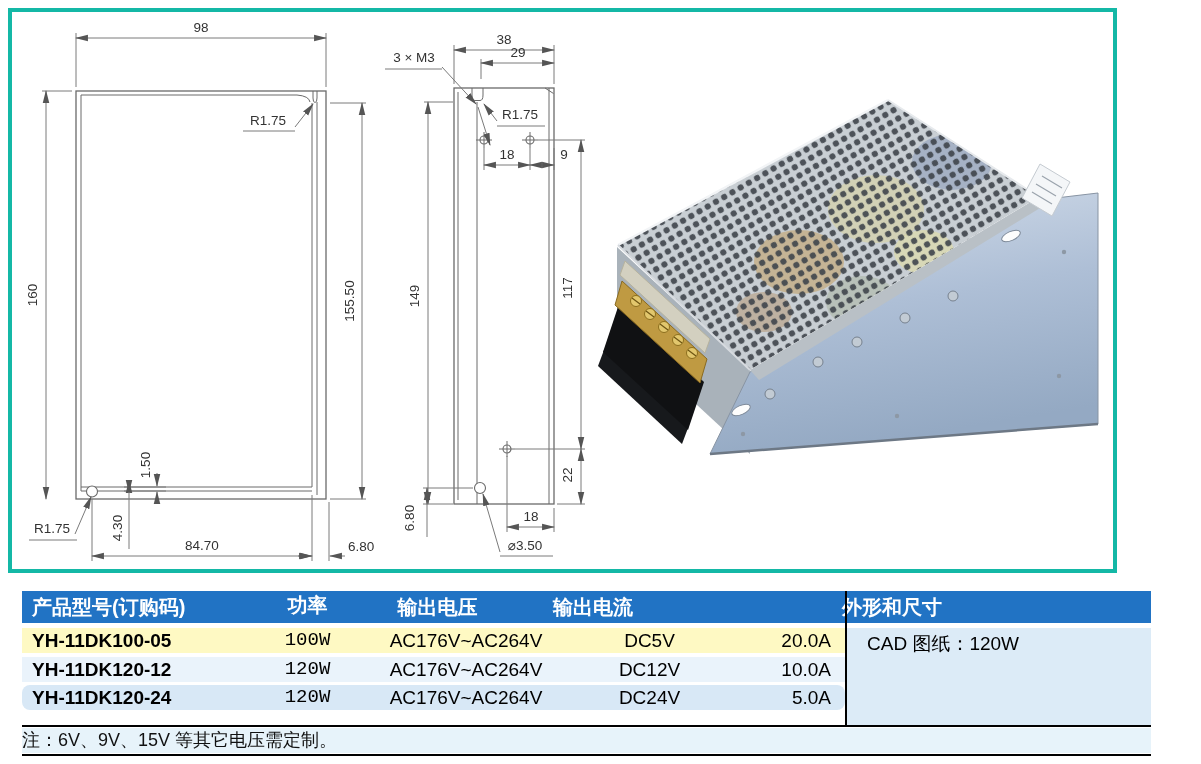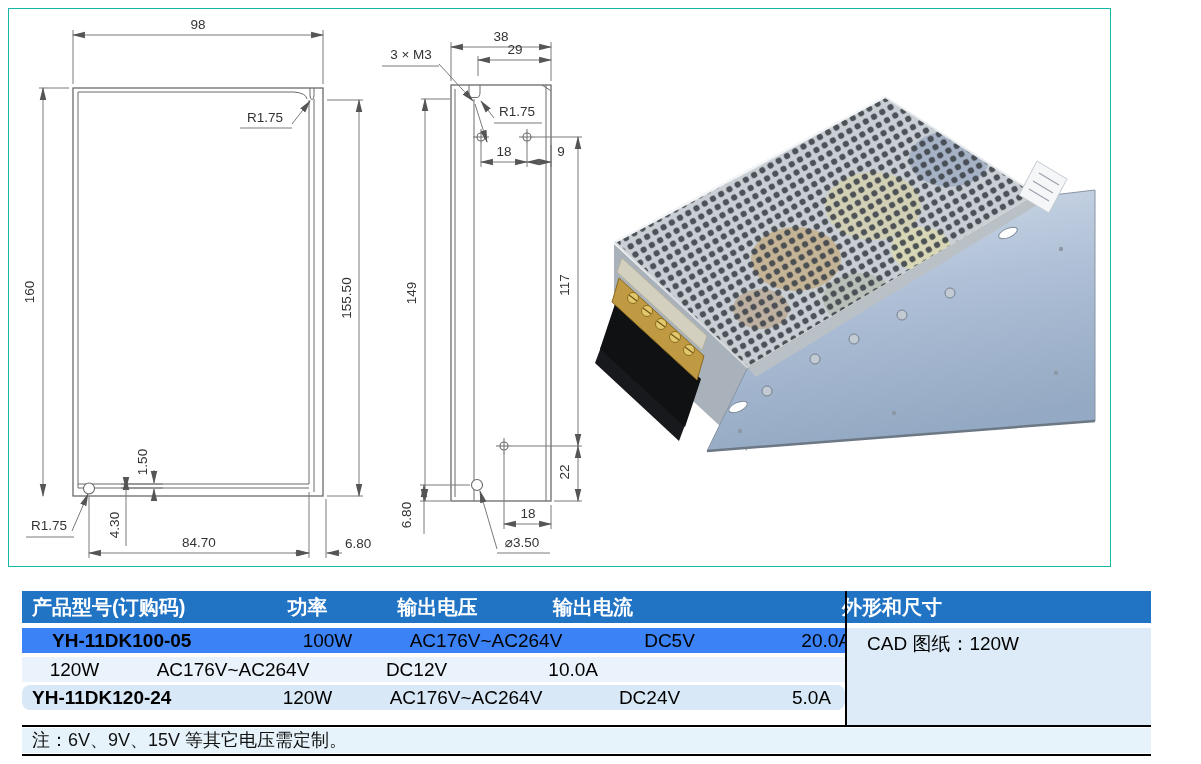--- a/index.html
+++ b/index.html
@@ -1,48 +1,48 @@
 <!DOCTYPE html>
 <html><head>
 <meta charset="utf-8">
 <style>
   html,body{margin:0;padding:0;background:#fff;width:1201px;height:764px;
     font-family:"Liberation Sans",sans-serif;position:relative;overflow:hidden;}
   .figure-box{position:absolute;left:8px;top:8px;width:1101px;height:557px;
-    border:1px solid #14b8a6;background:#fff;}
+    border:4px solid #14b8a6;background:#fff;}
   .figure-box svg{display:block;}
   .geo{fill:none;stroke:#6a6a6a;stroke-width:1.3px;}
   .geo2{fill:none;stroke:#6a6a6a;stroke-width:1px;}
   .dim{fill:none;stroke:#7a7a7a;stroke-width:1px;}
   .dimtxt{fill:#333;font-size:13.5px;font-family:"Liberation Sans",sans-serif;}
   .hole{fill:#fff;stroke:#6a6a6a;stroke-width:1.1px;}
 
   .spec-table{position:absolute;left:22px;top:591px;width:1129px;height:168px;}
   .thead{position:absolute;left:0;top:0;width:1129px;height:32px;display:flex;
     background:#2173C4;color:#ffffff;font-weight:bold;font-size:20px;line-height:32px;}
   .row{position:absolute;left:0;width:823px;height:25px;display:flex;
     font-size:19px;line-height:25px;color:#000;}
-  .row1{top:37px;background:#3b82f6;padding-left:20px;}
+  .row1{top:37px;background:#fef9c3;}
   .row2{top:66px;background:#EAF3FB;}
   .row3{top:94px;background:#D8E8F6;border-radius:8px;}
   .c{overflow:hidden;white-space:nowrap;}
   .c-model{width:233px;text-align:left;padding-left:10px;box-sizing:border-box;}
-  .c-power{width:105px;text-align:center;}
+  .c-power{width:105px;text-align:center;font-family:Liberation Mono, monospace;}
   .c-input{width:212px;text-align:center;}
   .c-outv{width:155px;text-align:center;}
   .c-outa{width:118px;text-align:right;}
   .row .c-outa{text-align:right;padding-right:14px;box-sizing:border-box;}
   .c-dims{flex:1;text-align:center;}
   .row .c-model{font-weight:bold;}
   .v-divider{position:absolute;left:823px;top:0;width:2px;height:134px;background:#000;}
   .dims-cell{position:absolute;left:825px;top:37px;width:304px;height:97px;
     background:#DCEBF7;font-size:19px;color:#000;padding:3px 0 0 20px;box-sizing:border-box;}
   .hline1{position:absolute;left:0;top:134px;width:1129px;height:2px;background:#000;}
   .note-row{position:absolute;left:0;top:137px;width:1129px;height:25px;background:#E7F3FA;
-    font-size:18px;line-height:25px;color:#111;padding-left:10px;box-sizing:border-box;}
+    font-size:18px;line-height:25px;color:#111;box-sizing:border-box;}
   .hline2{position:absolute;left:0;top:163px;width:1129px;height:2px;background:#000;}
 </style>
 </head>
 <body>
 
 <div class="figure-box">
 <svg width="1101" height="557" viewBox="8 8 1101 557" xmlns="http://www.w3.org/2000/svg">
   <defs>
     <marker id="aE" viewBox="0 0 12 12" refX="11" refY="6" markerWidth="13" markerHeight="13" orient="auto">
       <path d="M0,3 L12,6 L0,9 Z" fill="#555"></path>
@@ -254,20 +254,21 @@
   </div>
 
   <div class="row row1">
     <div class="c c-model">YH-11DK100-05</div>
     <div class="c c-power">100W</div>
     <div class="c c-input">AC176V~AC264V</div>
     <div class="c c-outv">DC5V</div>
     <div class="c c-outa">20.0A</div>
   </div>
   <div class="row row2">
+    <div class="c c-model">YH-11DK120-12</div>
     <div class="c c-power">120W</div>
     <div class="c c-input">AC176V~AC264V</div>
     <div class="c c-outv">DC12V</div>
     <div class="c c-outa">10.0A</div>
   </div>
   <div class="row row3">
     <div class="c c-model">YH-11DK120-24</div>
     <div class="c c-power">120W</div>
     <div class="c c-input">AC176V~AC264V</div>
     <div class="c c-outv">DC24V</div>

